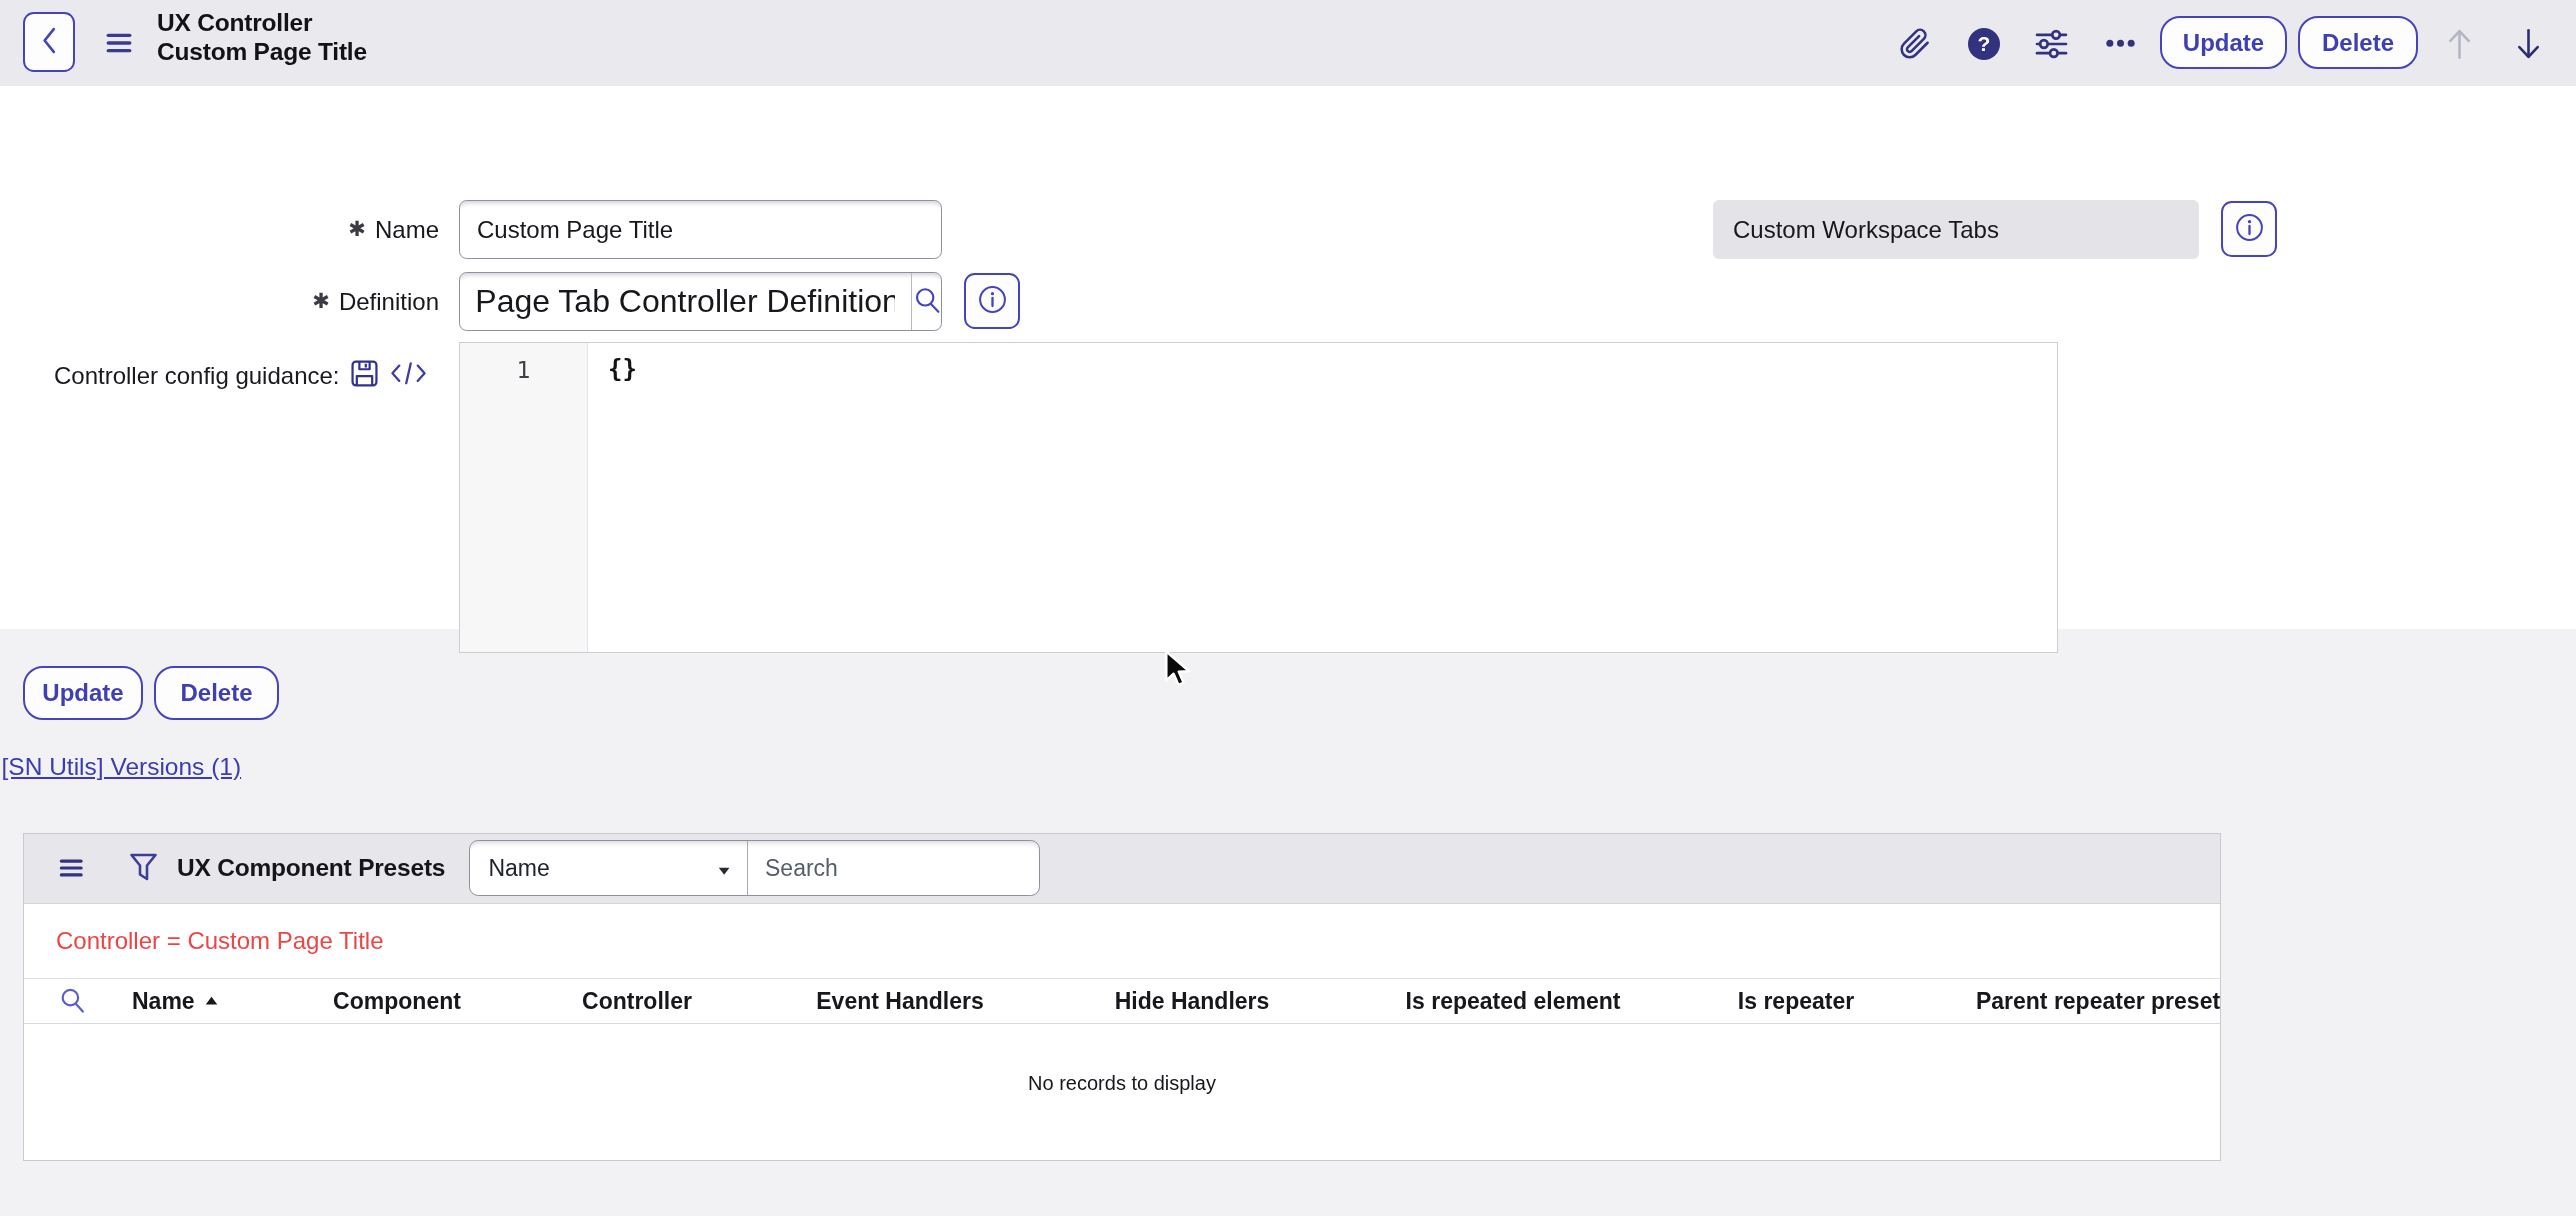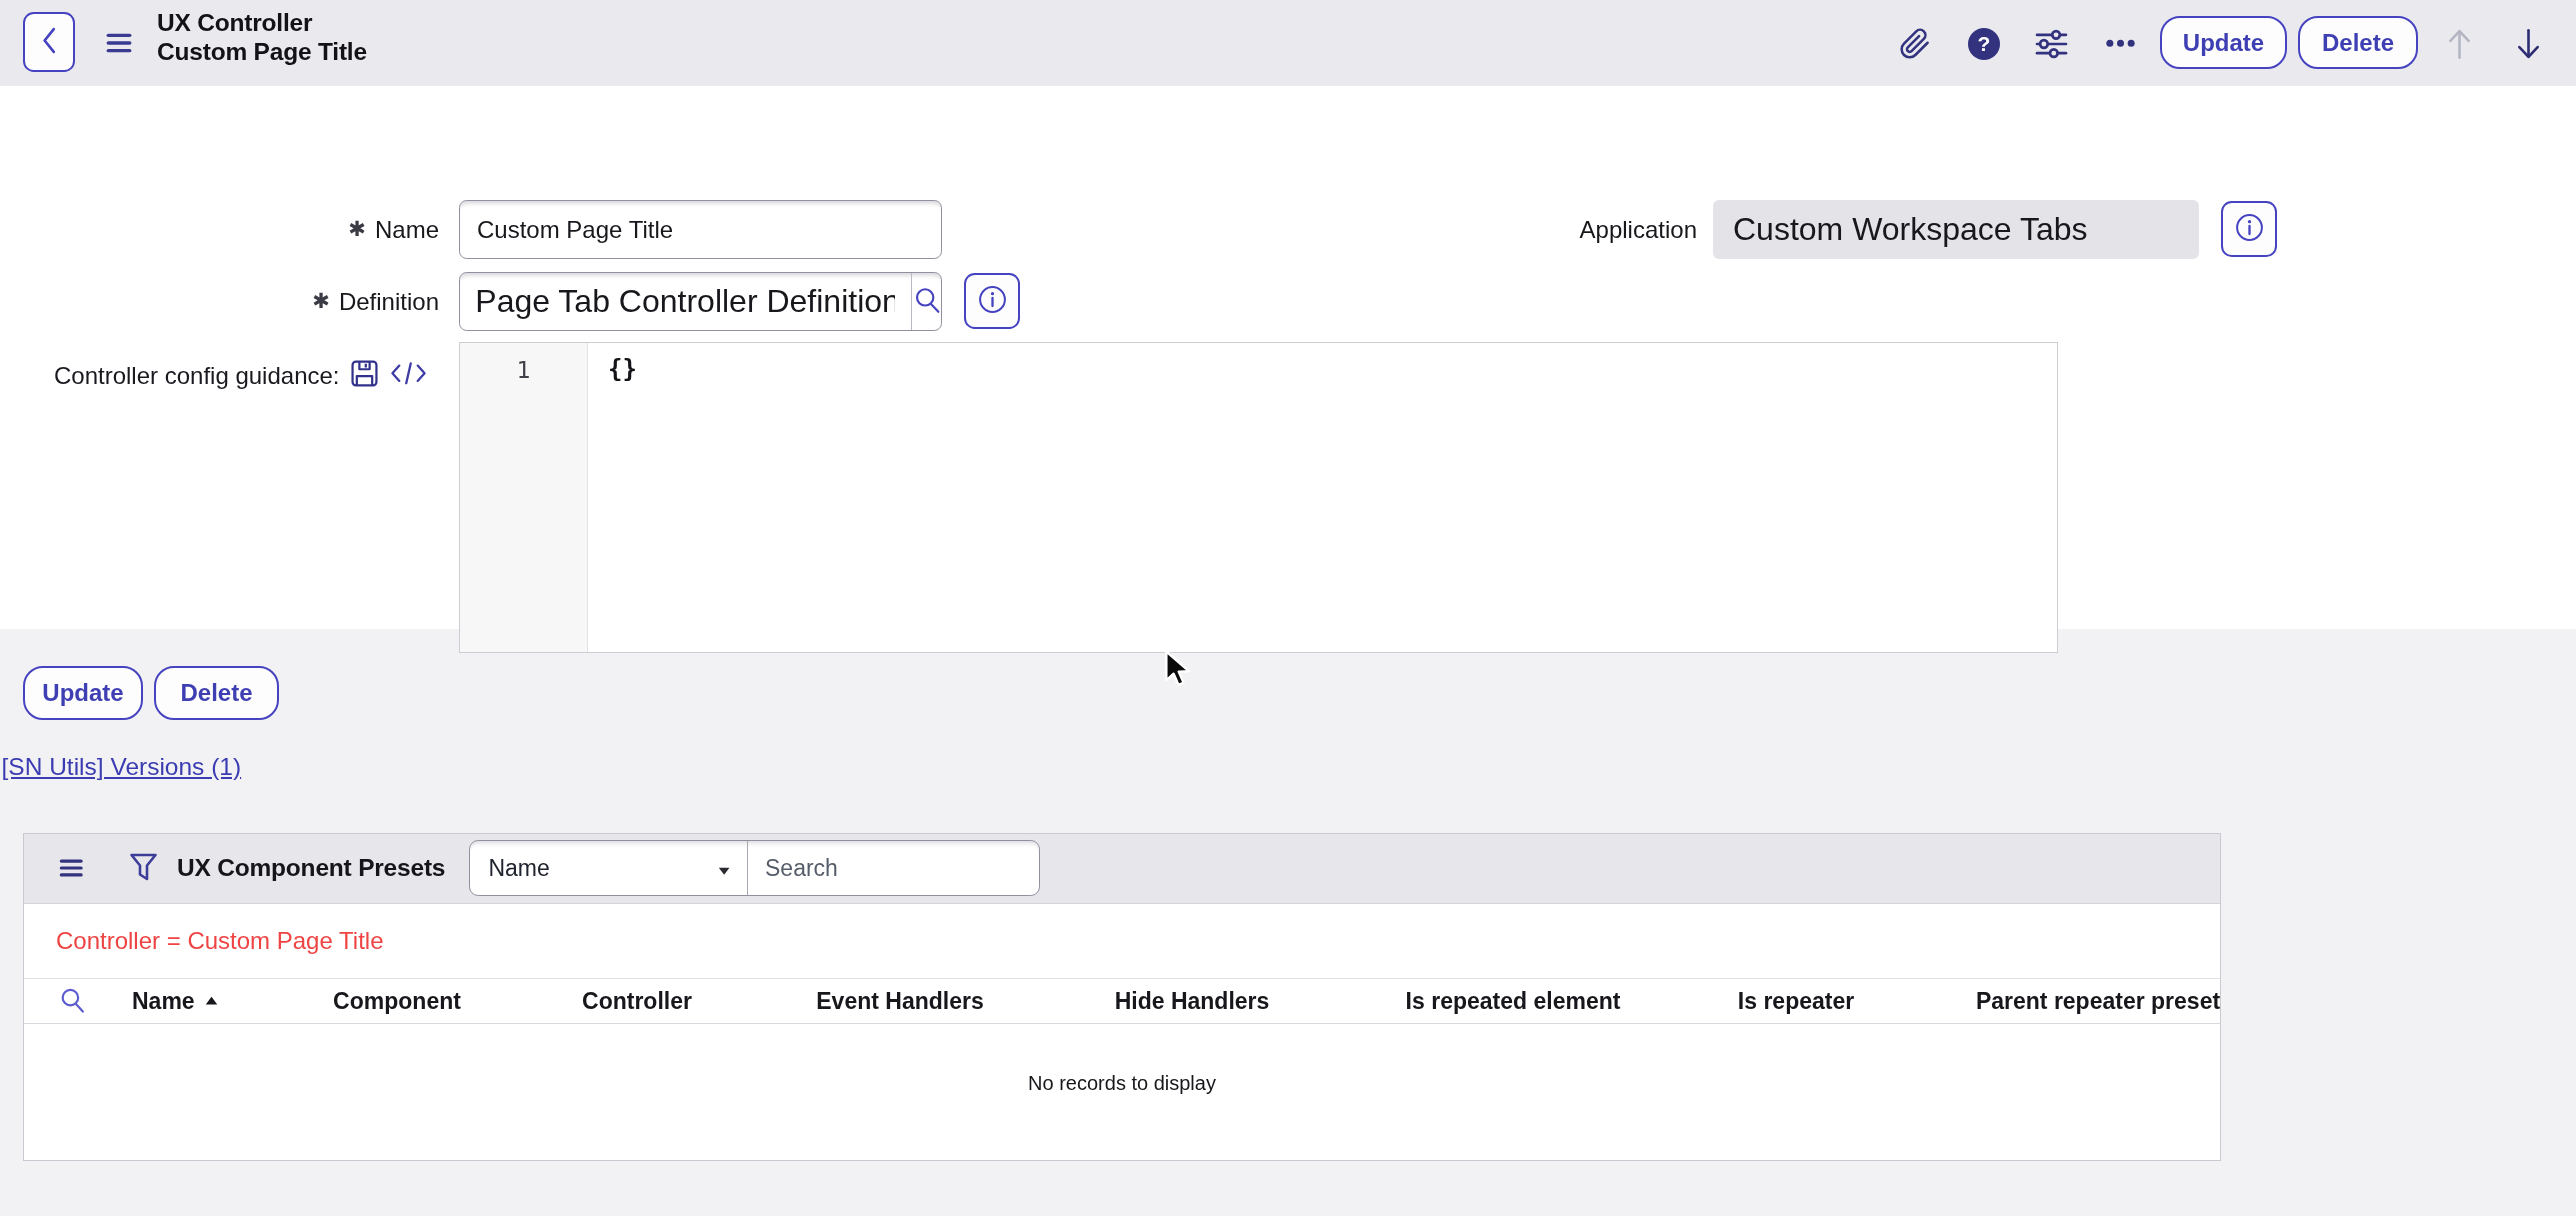--- a/index.html
+++ b/index.html
@@ -25,21 +25,21 @@
   .field-label{position:absolute; height:59px; display:flex; align-items:center; justify-content:flex-end; gap:9.2px;
     font-size:24px; color:#17171c;}
   .req{font-size:21px; color:#3b3b45; transform:translateY(-1.5px);}
   .text-input{position:absolute; height:59px; box-sizing:border-box; background:#fff; border:1.5px solid #8f8f9d; border-radius:7.7px;
     box-shadow:inset 0 6.1px 4.6px -3.8px rgba(40,40,70,.20); font-size:24px; color:#17171c; font-family:inherit; padding:0 17px; outline:none;}
   .ref-wrap{position:absolute; left:459px; top:186px; width:483px; height:59px; box-sizing:border-box; background:#fff;
     border:1.5px solid #8f8f9d; border-radius:7.7px; box-shadow:inset 0 6.1px 4.6px -3.8px rgba(40,40,70,.20); display:flex; overflow:hidden;}
   .ref-wrap input{flex:1; border:none; outline:none; background:transparent; font-size:32px; color:#17171c; font-family:inherit; padding:0 15.3px;}
   .ref-search{width:58px; border-left:1.5px solid #b9b9c4; display:flex; align-items:center; justify-content:center; background:transparent;}
   .readonly-field{position:absolute; left:1713px; top:114px; width:486px; height:59px; background:#e3e3e8; border-radius:6.1px;
-    display:flex; align-items:center; padding:0 20px; box-sizing:border-box; font-size:32px; color:#17171c;}
+    display:flex; align-items:center; padding:0 20px; box-sizing:border-box; font-size:24px; color:#17171c;}
   .info-btn{position:absolute; width:56px; height:56px; background:#fdfdfe; border:2.3px solid #4643c0; border-radius:10.7px;
     display:flex; align-items:center; justify-content:center; box-sizing:border-box;}
   .guidance{position:absolute; left:54px; top:273px; height:34px; display:flex; align-items:center; gap:10.7px; font-size:24px; color:#191920;}
   .editor{position:absolute; left:459px; top:256px; width:1599px; height:311px; box-sizing:border-box; background:#fff;
     border:1.5px solid #cdcdd4; display:flex;}
   .gutter{width:128px; background:#f7f7f8; border-right:1.5px solid #e2e2e7; box-sizing:border-box; text-align:center;
     font-family:"DejaVu Sans Mono", monospace; font-size:23px; color:#3f3f46; padding-top:14px;}
   .code-pane{flex:1; font-family:"DejaVu Sans Mono", monospace; font-size:24px; font-weight:600; color:#141418; padding:12.3px 20px;}
   .cursor{position:absolute; left:1163px; top:564px;}
 
@@ -152,23 +152,20 @@
   </header>
 
   <section class="form-area">
 
     <div class="field-label" style="left:230px; top:114px; width:209px;">
       <span class="req">✱</span>
       <span>Name</span>
     </div>
     <input class="text-input" style="left: 459px; top: 114px; width: 483px;" value="Custom Page Title">
 
-    <div class="field-label" style="left:1457px; top:114px; width:240px;">
-      <span>Application</span>
-    </div>
     <div class="readonly-field">
       <span>Custom Workspace Tabs</span>
     </div>
     <div class="info-btn" style="left:2221px; top:115px;">
       <span>
         <svg width="31" height="31" viewBox="0 0 40 40">
             <circle cx="20" cy="20" r="16" fill="none" stroke="#4643c0" stroke-width="2.6"></circle>
             <circle cx="20" cy="12.5" r="2.1" fill="#4643c0"></circle>
             <line x1="20" y1="18" x2="20" y2="28.5" stroke="#4643c0" stroke-width="3" stroke-linecap="round"></line>
           </svg>

